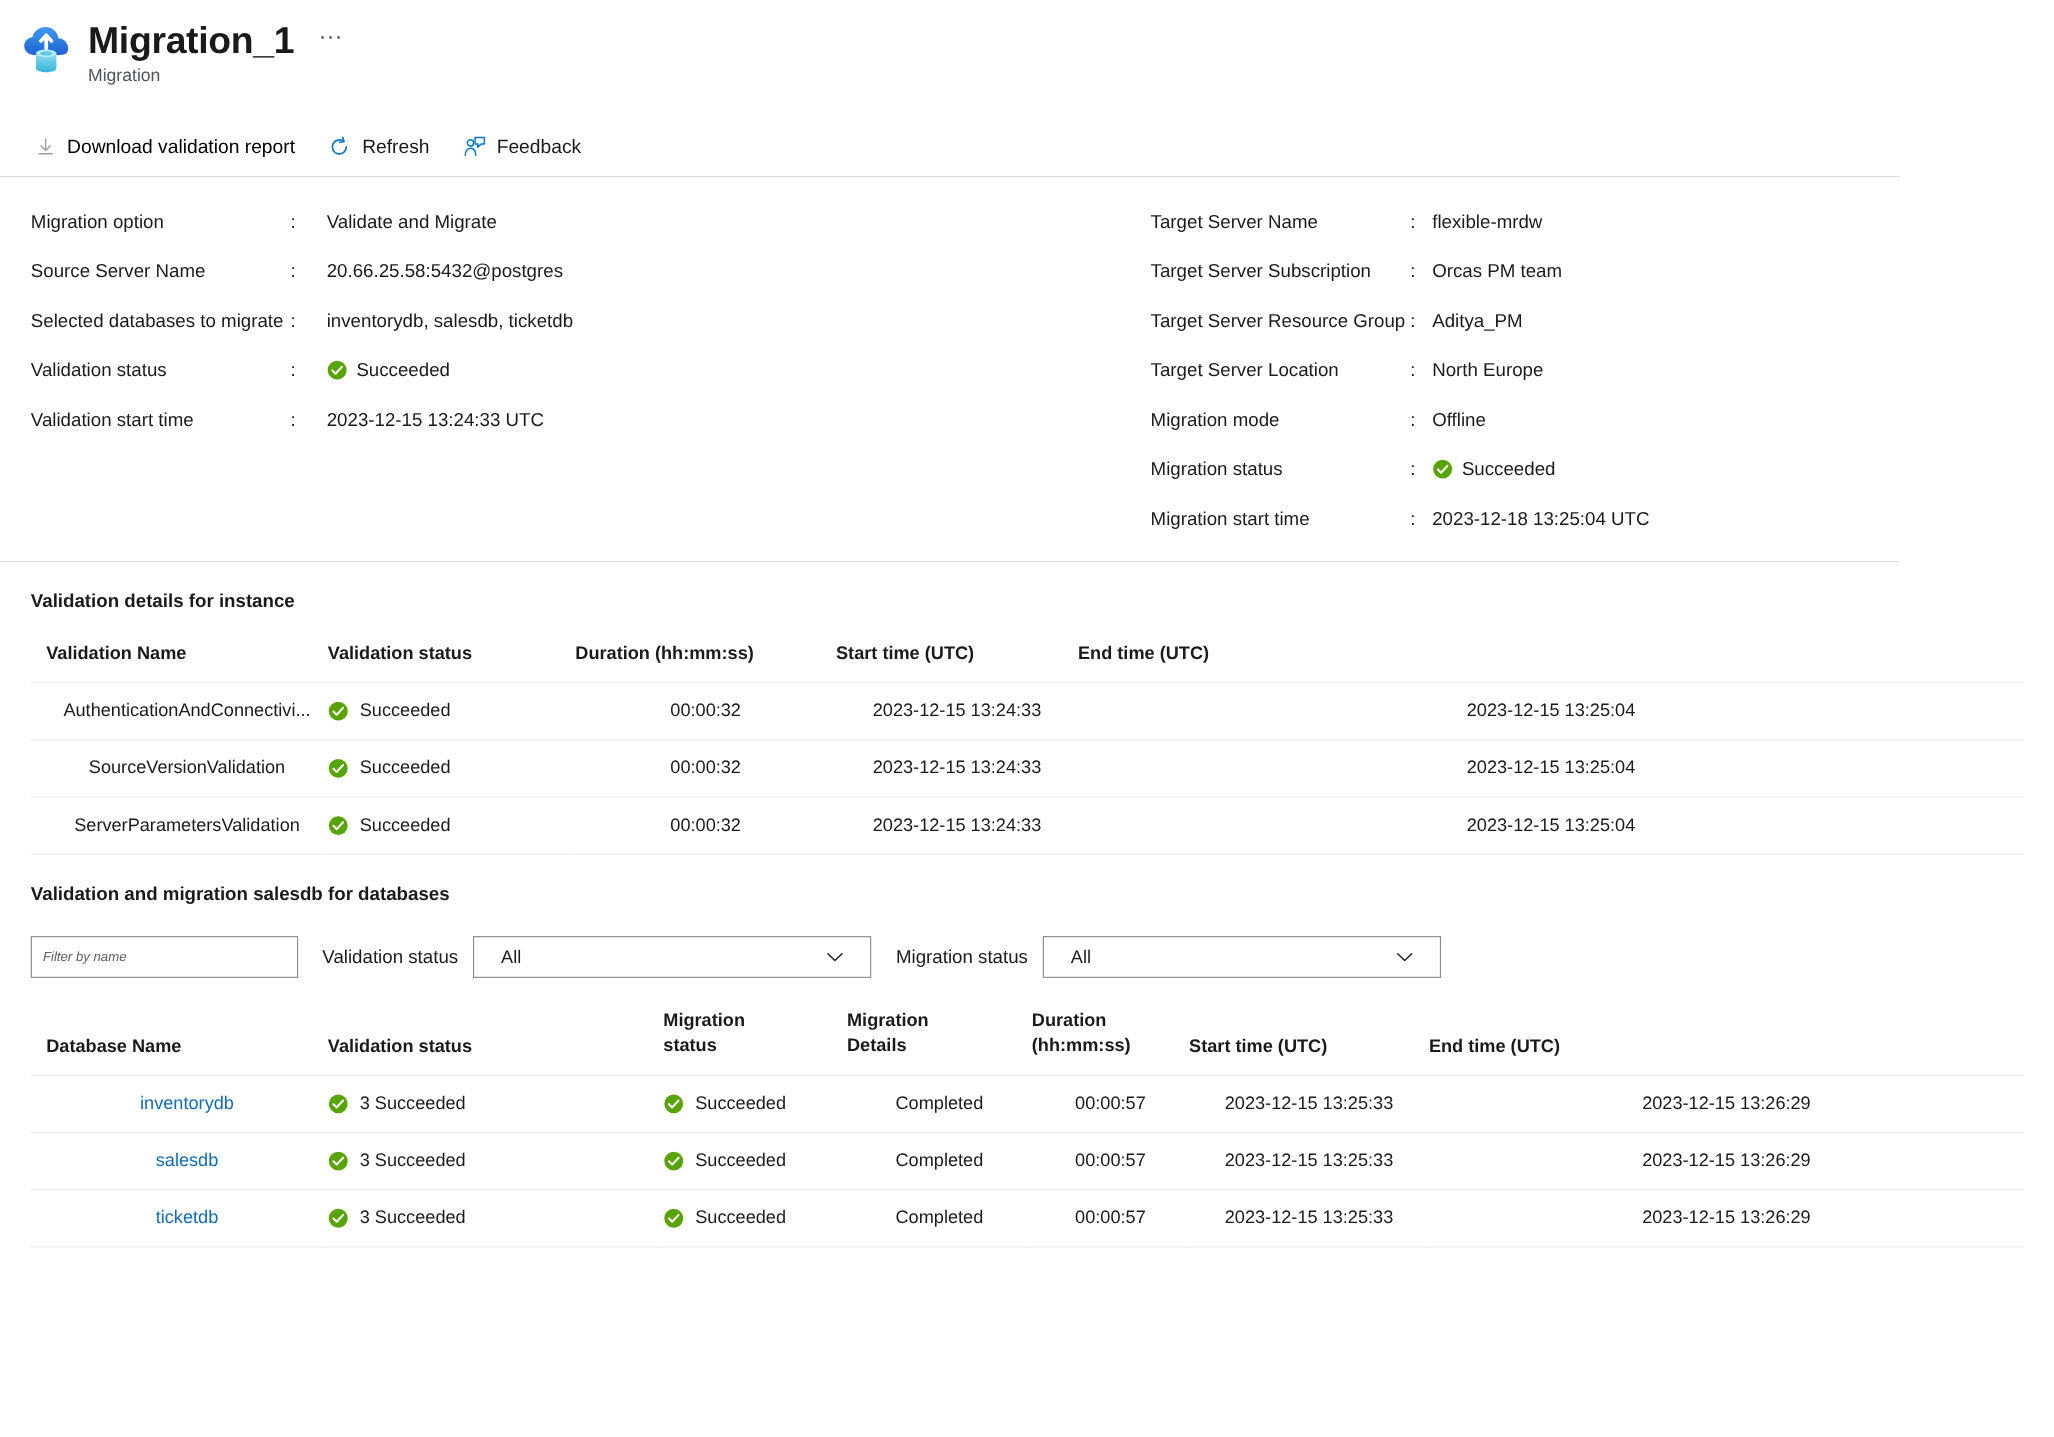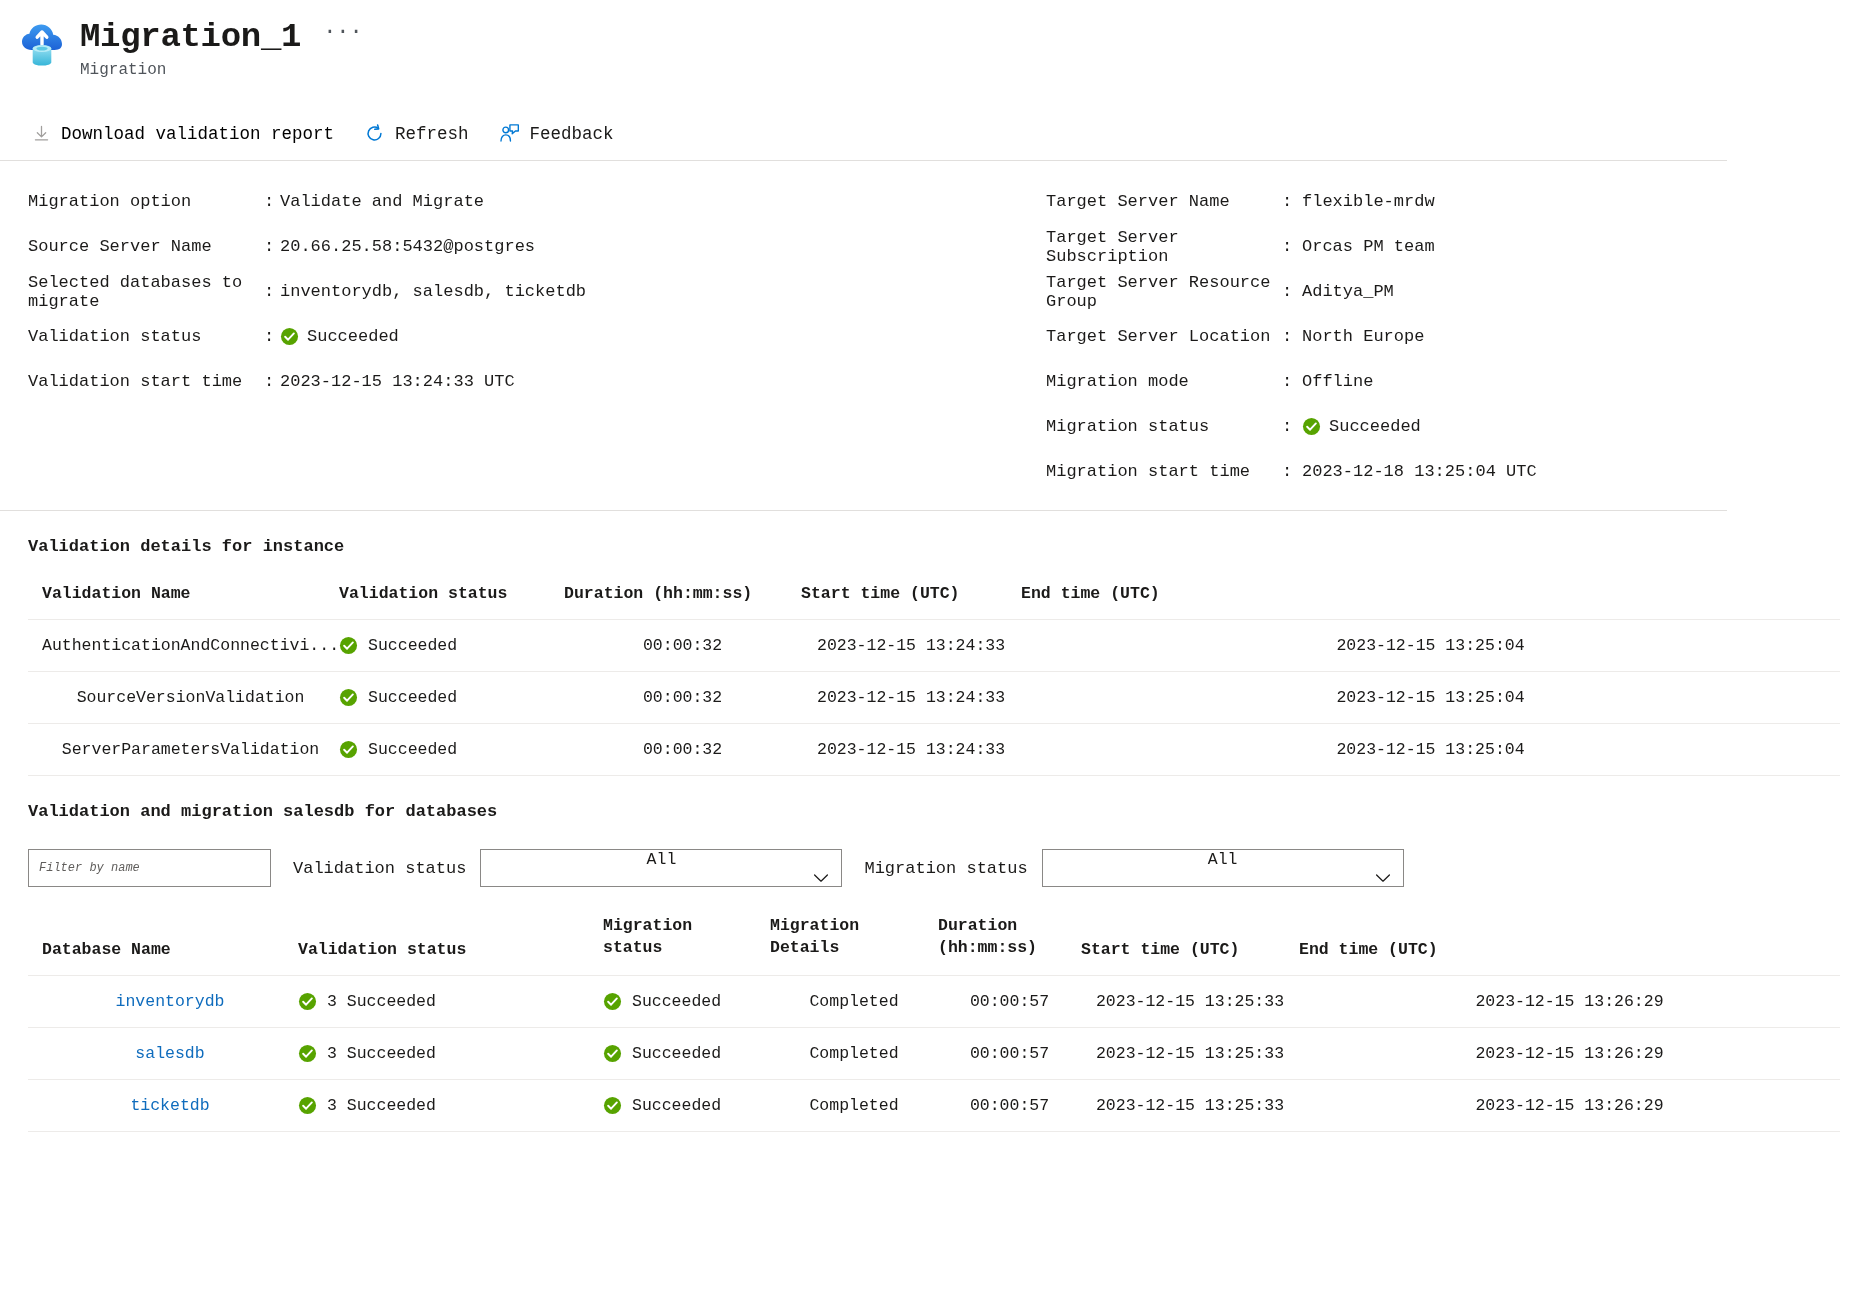--- a/index.html
+++ b/index.html
@@ -4,21 +4,21 @@
 <style>
   * { box-sizing: border-box; margin: 0; padding: 0; }
   html, body {
     width: 1867px;
     height: 1306px;
     background: #ffffff;
     font-family: "Liberation Sans", sans-serif;
     color: #1b1a19;
     overflow: hidden;
   }
-  .page { position: relative; width: 1727px; height: 1306px; font-family: Liberation Mono, monospace; }
+  .page { position: relative; width: 1727px; height: 1306px; }
 
   
   .header { position: relative; padding: 16px 0 0 0; }
   .title-row { display: flex; align-items: flex-start; padding-left: 18px; }
   .res-icon { width: 50px; height: 50px; flex: 0 0 50px; margin-top: 4px; }
   .title-block { margin-left: 12px; }
   .title-line { display: flex; align-items: center; gap: 16px; }
   .page-title {
     font-size: 34px; font-weight: 600; letter-spacing: -0.3px;
     color: #1b1a19; line-height: 42px;
@@ -54,21 +54,21 @@
   }
   .ess-cols { display: flex; padding-left: 28px; }
   .ess-col { width: 1018px; }
   .ess-col.right { width: 640px; }
   .ess-row { display: flex; align-items: center; height: 45px; font-size: 17px; }
   .ess-label { color: #1b1a19; }
   .ess-colon { width: 14px; text-align: left; }
   .ess-value { color: #1b1a19; display: flex; align-items: center; gap: 8px; }
   
   .ess-col.left .ess-label { width: 236px; }
-  .ess-col.left .ess-value { margin-left: 2px; }
+  .ess-col.left .ess-value { margin-left: 19px; }
   
   .ess-col.right .ess-label { width: 236px; }
   .ess-col.right .ess-value { margin-left: 6px; }
 
   
   .ok { width: 19px; height: 19px; flex: 0 0 19px; display: inline-block; }
 
   
   .section { padding: 26px 0 0 28px; }
   .section-title { font-size: 17px; font-weight: 700; margin-bottom: 28px; }
@@ -121,21 +121,21 @@
     width: 243px; height: 38px; border: 1px solid #8a8886;
     background: #fff; font-size: 12px; padding: 0 10px;
     font-family: inherit; color: #c2410c;
   }
   .filter-input::placeholder { color: #605e5c; font-style: italic; }
   .filter-label { font-size: 17px; margin: 0 14px 0 22px; white-space: nowrap; }
   .select-wrap { position: relative; display: inline-block; }
   .select-box {
     height: 38px; border: 1px solid #8a8886; background: #fff;
     font-size: 16.5px; display: flex; align-items: center;
-    padding: 0 12px; cursor: pointer; color: #1b1a19; flex-direction: column;
+    padding: 0 24px; cursor: pointer; color: #1b1a19;
   }
   .sel-validation { width: 362px; }
   .sel-migration { width: 362px; }
   .chev { margin-left: auto; }
 </style>
 </head>
 <body>
 
 <div class="page">
 

